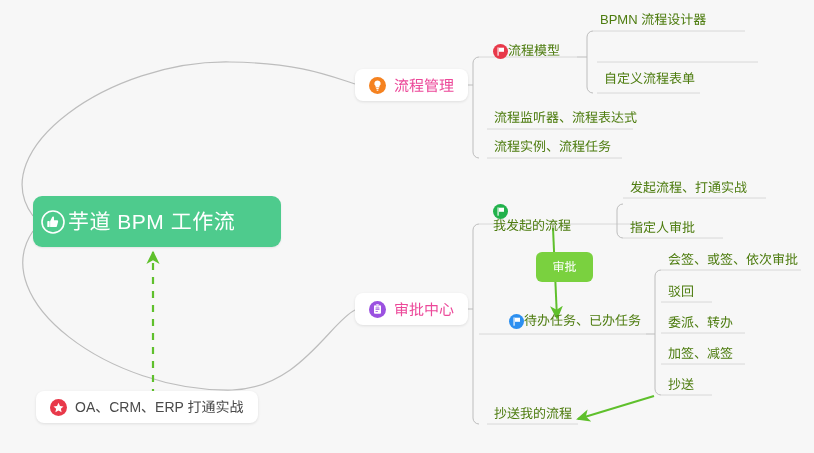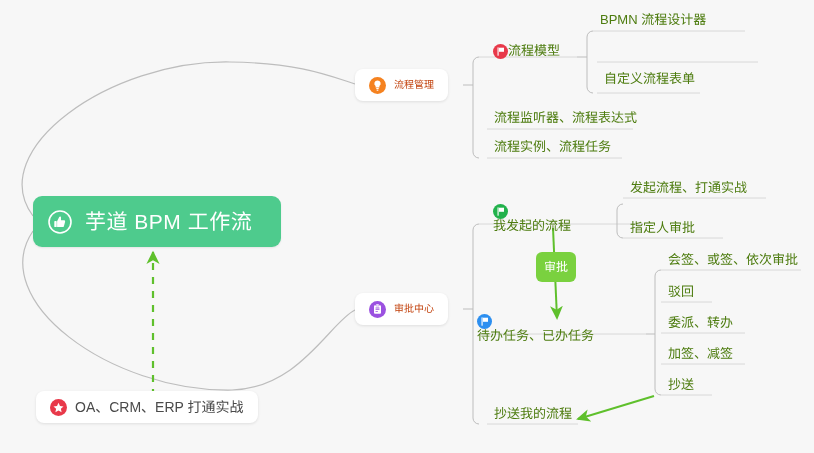--- a/index.html
+++ b/index.html
@@ -14,35 +14,35 @@
   }
   #canvas{position:absolute;left:0;top:0;width:814px;height:453px;}
   svg.links{position:absolute;left:0;top:0;width:814px;height:453px;pointer-events:none;}
 
   
   .node{position:absolute;box-sizing:border-box;white-space:nowrap;}
 
   .root-node{
     left:33px;top:196px;width:248px;height:51px;
     background:#4ECB8D;border-radius:9px;
-    display:flex;align-items:center;gap:13px;
-    padding:0 15px;
+    display:flex;align-items:center;gap:3px;
+    padding:0 8px;
     box-shadow:0 1px 2px rgba(0,0,0,.08);
   }
   .root-label{
     color:#ffffff;font-size:21px;letter-spacing:.5px;line-height:1;
   }
 
   .card-node{
     background:#ffffff;border-radius:8px;
     display:flex;align-items:center;gap:8px;
     padding:0 14px;height:32px;
     box-shadow:0 1px 3px rgba(0,0,0,.10);
   }
-  .card-label{color:#c2410c;font-size:10px;line-height:1;}
+  .card-label{color:#ec4899;font-size:15px;line-height:1;}
 
   #node-process-mgmt{left:355px;top:69px;}
   #node-approval-center{left:355px;top:293px;}
   #node-integration{left:36px;top:391px;}
   #node-integration .card-label{color:#4a4a4a;font-size:14px;}
 
   
   .leaf{
     position:absolute;white-space:nowrap;
     font-size:13px;color:#4d7c0f;line-height:1;
@@ -51,21 +51,21 @@
   .leaf.with-icon{display:flex;align-items:flex-start;padding-left:0;}
 
   
   .ico{display:inline-flex;align-items:center;justify-content:center;flex:0 0 auto;}
   .ico-lg{width:24px;height:24px;}
   .ico-md{width:17px;height:17px;}
   .ico-sm{width:15px;height:15px;}
 
   
   #badge-approve{
-    position:absolute;left:536px;top:252px;width:40px;height:30px;
+    position:absolute;left:536px;top:252px;width:57px;height:30px;
     background:#7AD13F;border-radius:6px;
     display:flex;align-items:center;justify-content:center;
     color:#fff;font-size:12px;line-height:1;z-index:4;
   }
 </style>
 </head>
 <body>
 
 <div id="canvas">
 
@@ -195,21 +195,21 @@
     </span>
     <span>我发起的流程</span>
   </div>
   <div class="leaf" style="left:626px;top:181px;">
     <span>发起流程、打通实战</span>
   </div>
   <div class="leaf" style="left:626px;top:221px;">
     <span>指定人审批</span>
   </div>
 
-  <div class="leaf with-icon" style="left:477px;top:314px;flex-direction:column;">
+  <div class="leaf with-icon" style="left:509px;top:314px;">
     <span class="ico ico-sm">
       <svg viewBox="0 0 15 15" width="15" height="15">
         <circle cx="7.5" cy="7.5" r="7.5" fill="#2C8FF0"></circle>
         <rect x="4.5" y="3.3" width="1.15" height="8.4" rx="0.5" fill="#ffffff"></rect>
         <path d="M6.0 3.7 L11.0 3.7 L11.0 7.8 L6.0 7.8 Z" fill="#ffffff"></path>
       </svg>
     </span>
     <span>待办任务、已办任务</span>
   </div>
 

